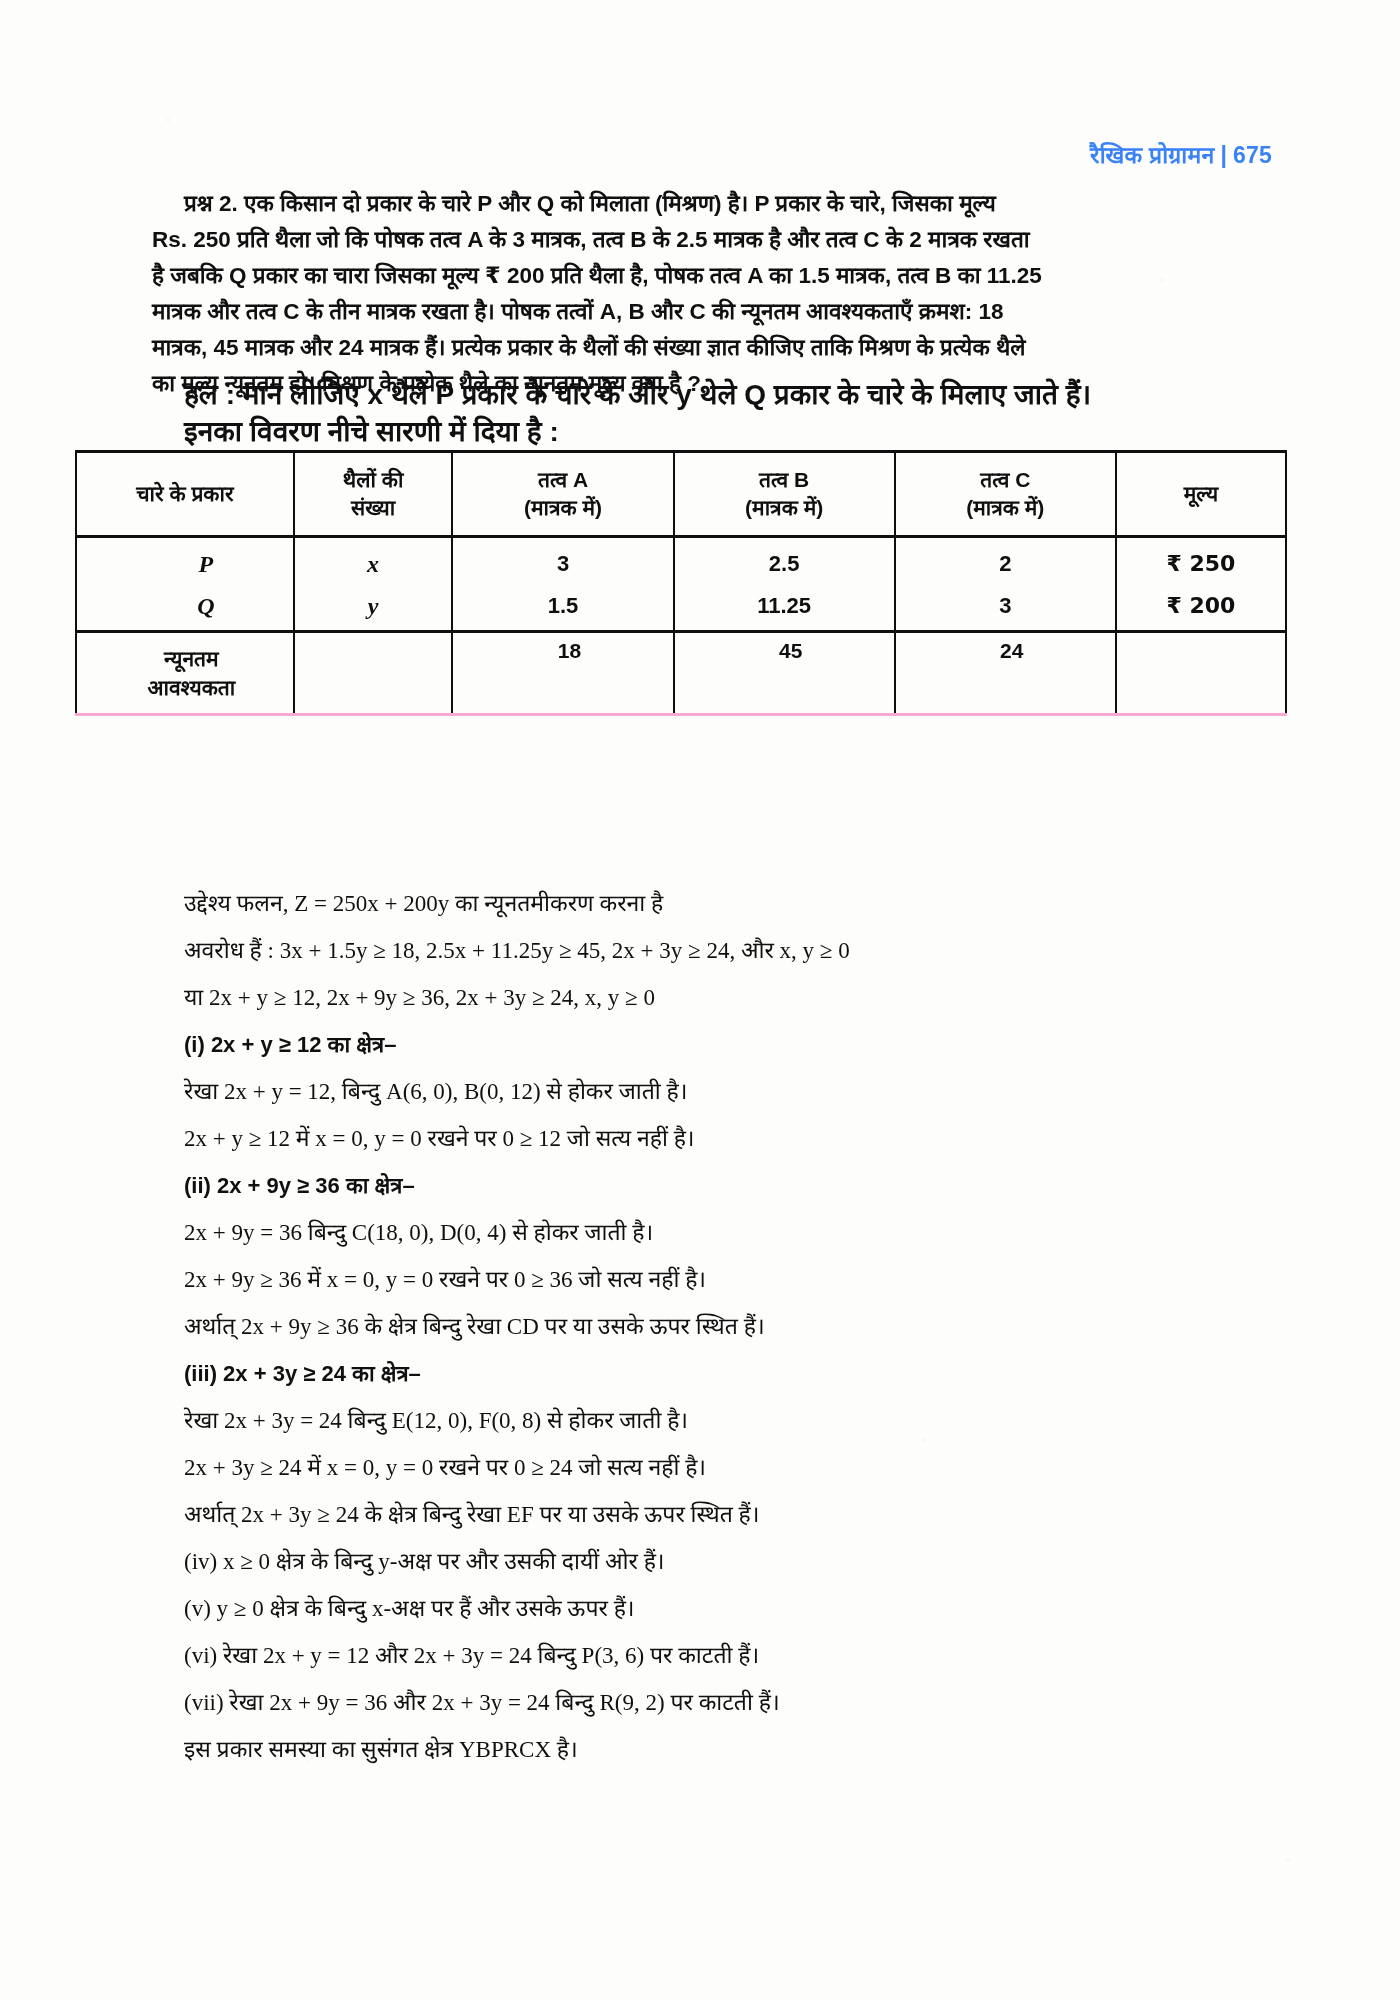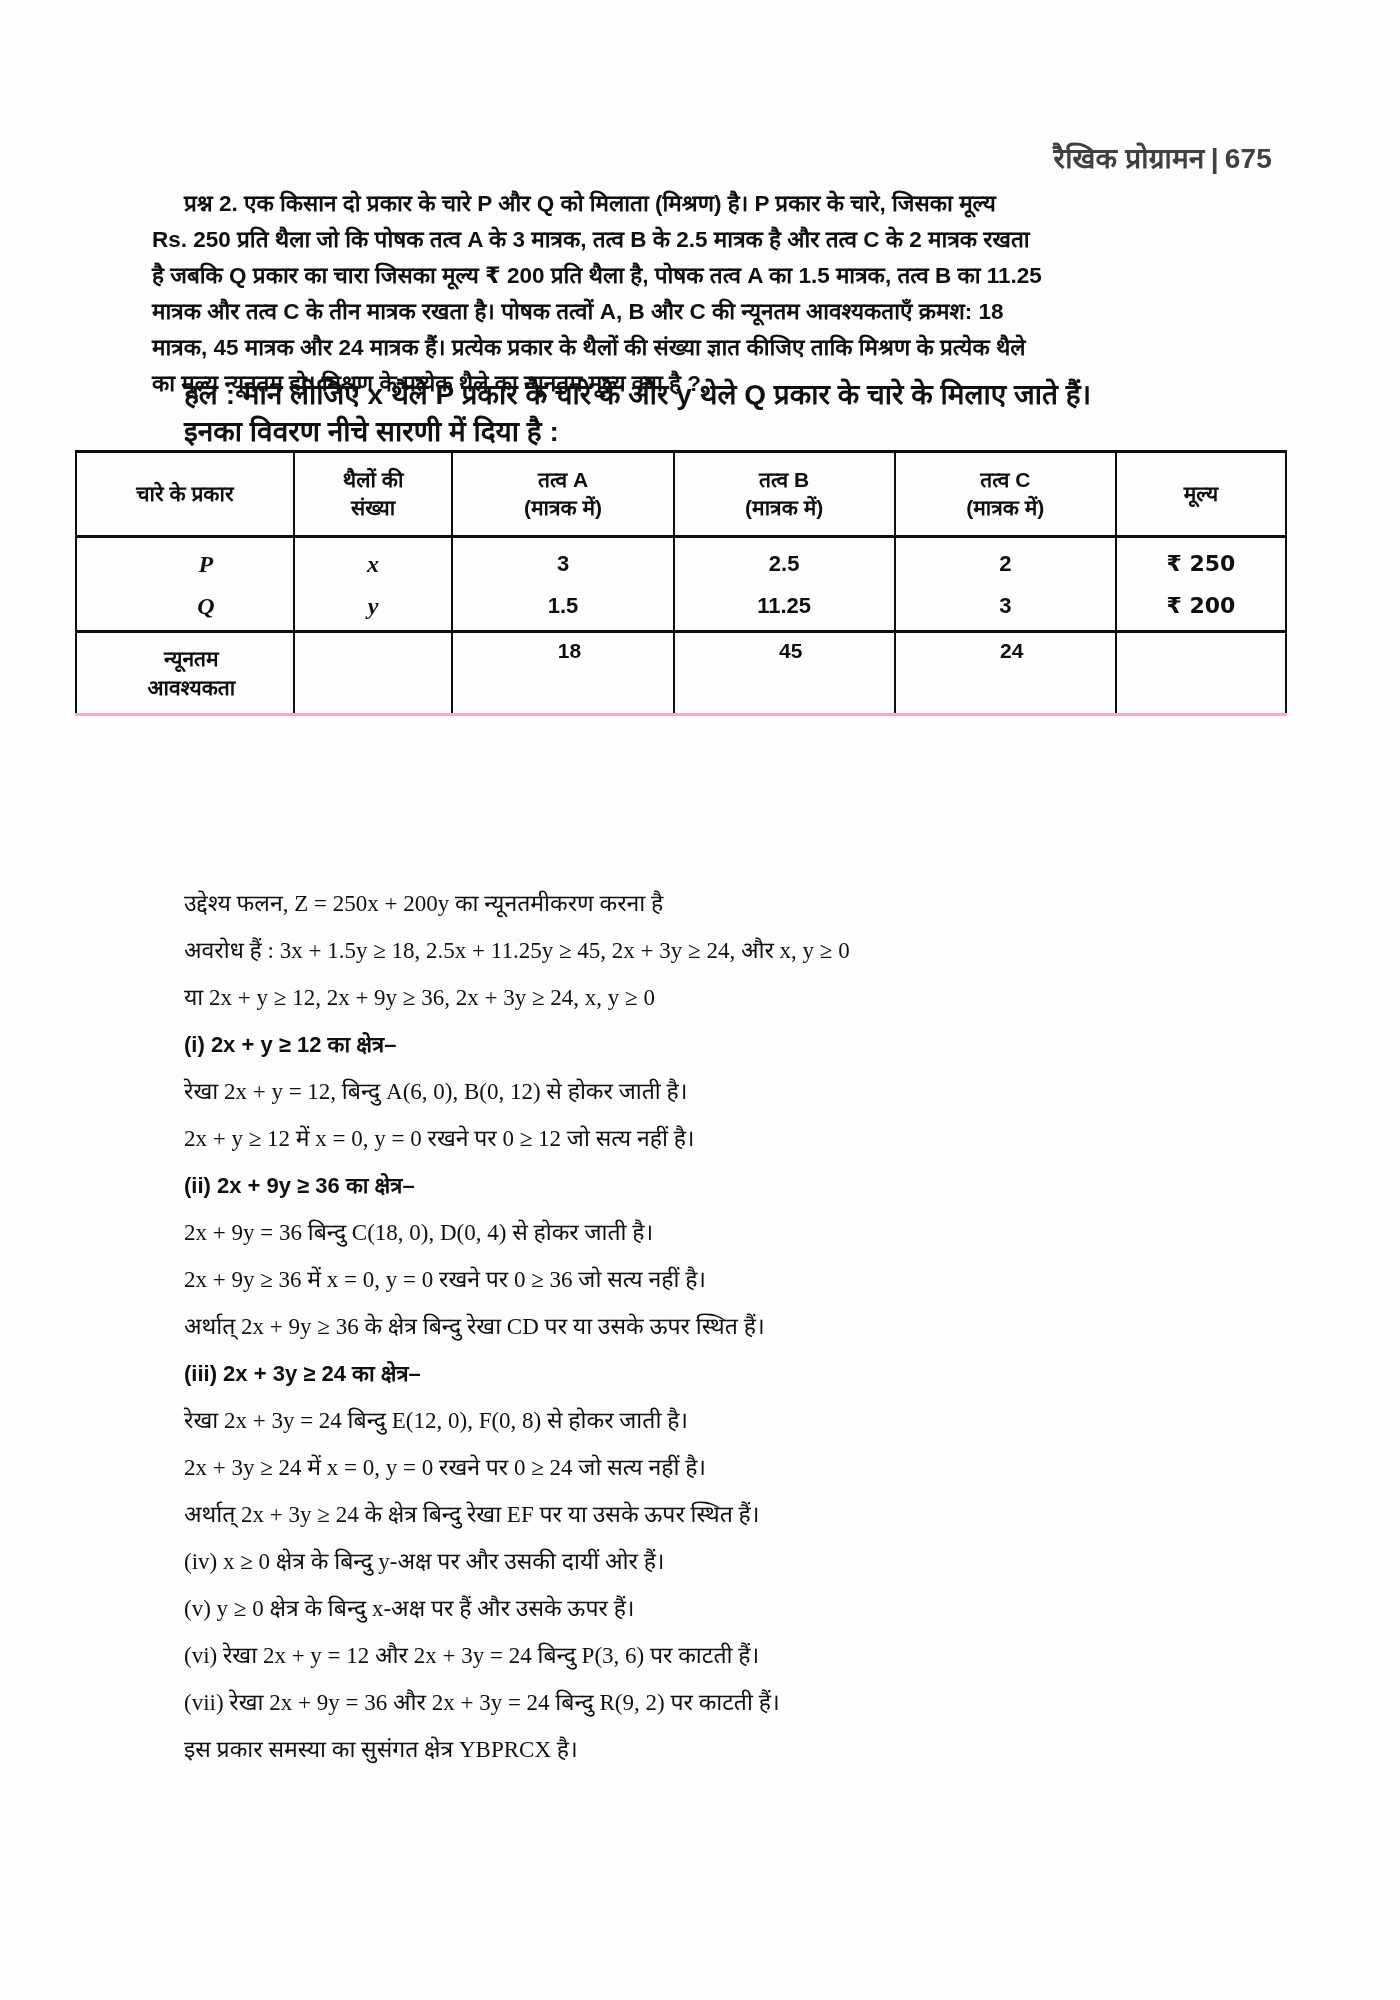--- a/index.html
+++ b/index.html
@@ -38,23 +38,23 @@
     padding: 0;
   }
 
   
   .page-header {
     position: absolute;
     top: 138px;
     right: 128px;
     font-family: "Liberation Sans", "DejaVu Sans", sans-serif;
     font-weight: bold;
-    font-size: 28px;
+    font-size: 23px;
     letter-spacing: 0.2px;
-    color: #404040;
+    color: #3b82f6;
     white-space: nowrap;
   }
   .page-header .sep { padding: 0 6px; font-weight: bold; }
 
   
   .question-block {
     position: absolute;
     left: 152px;
     top: 186px;
     width: 1105px;

